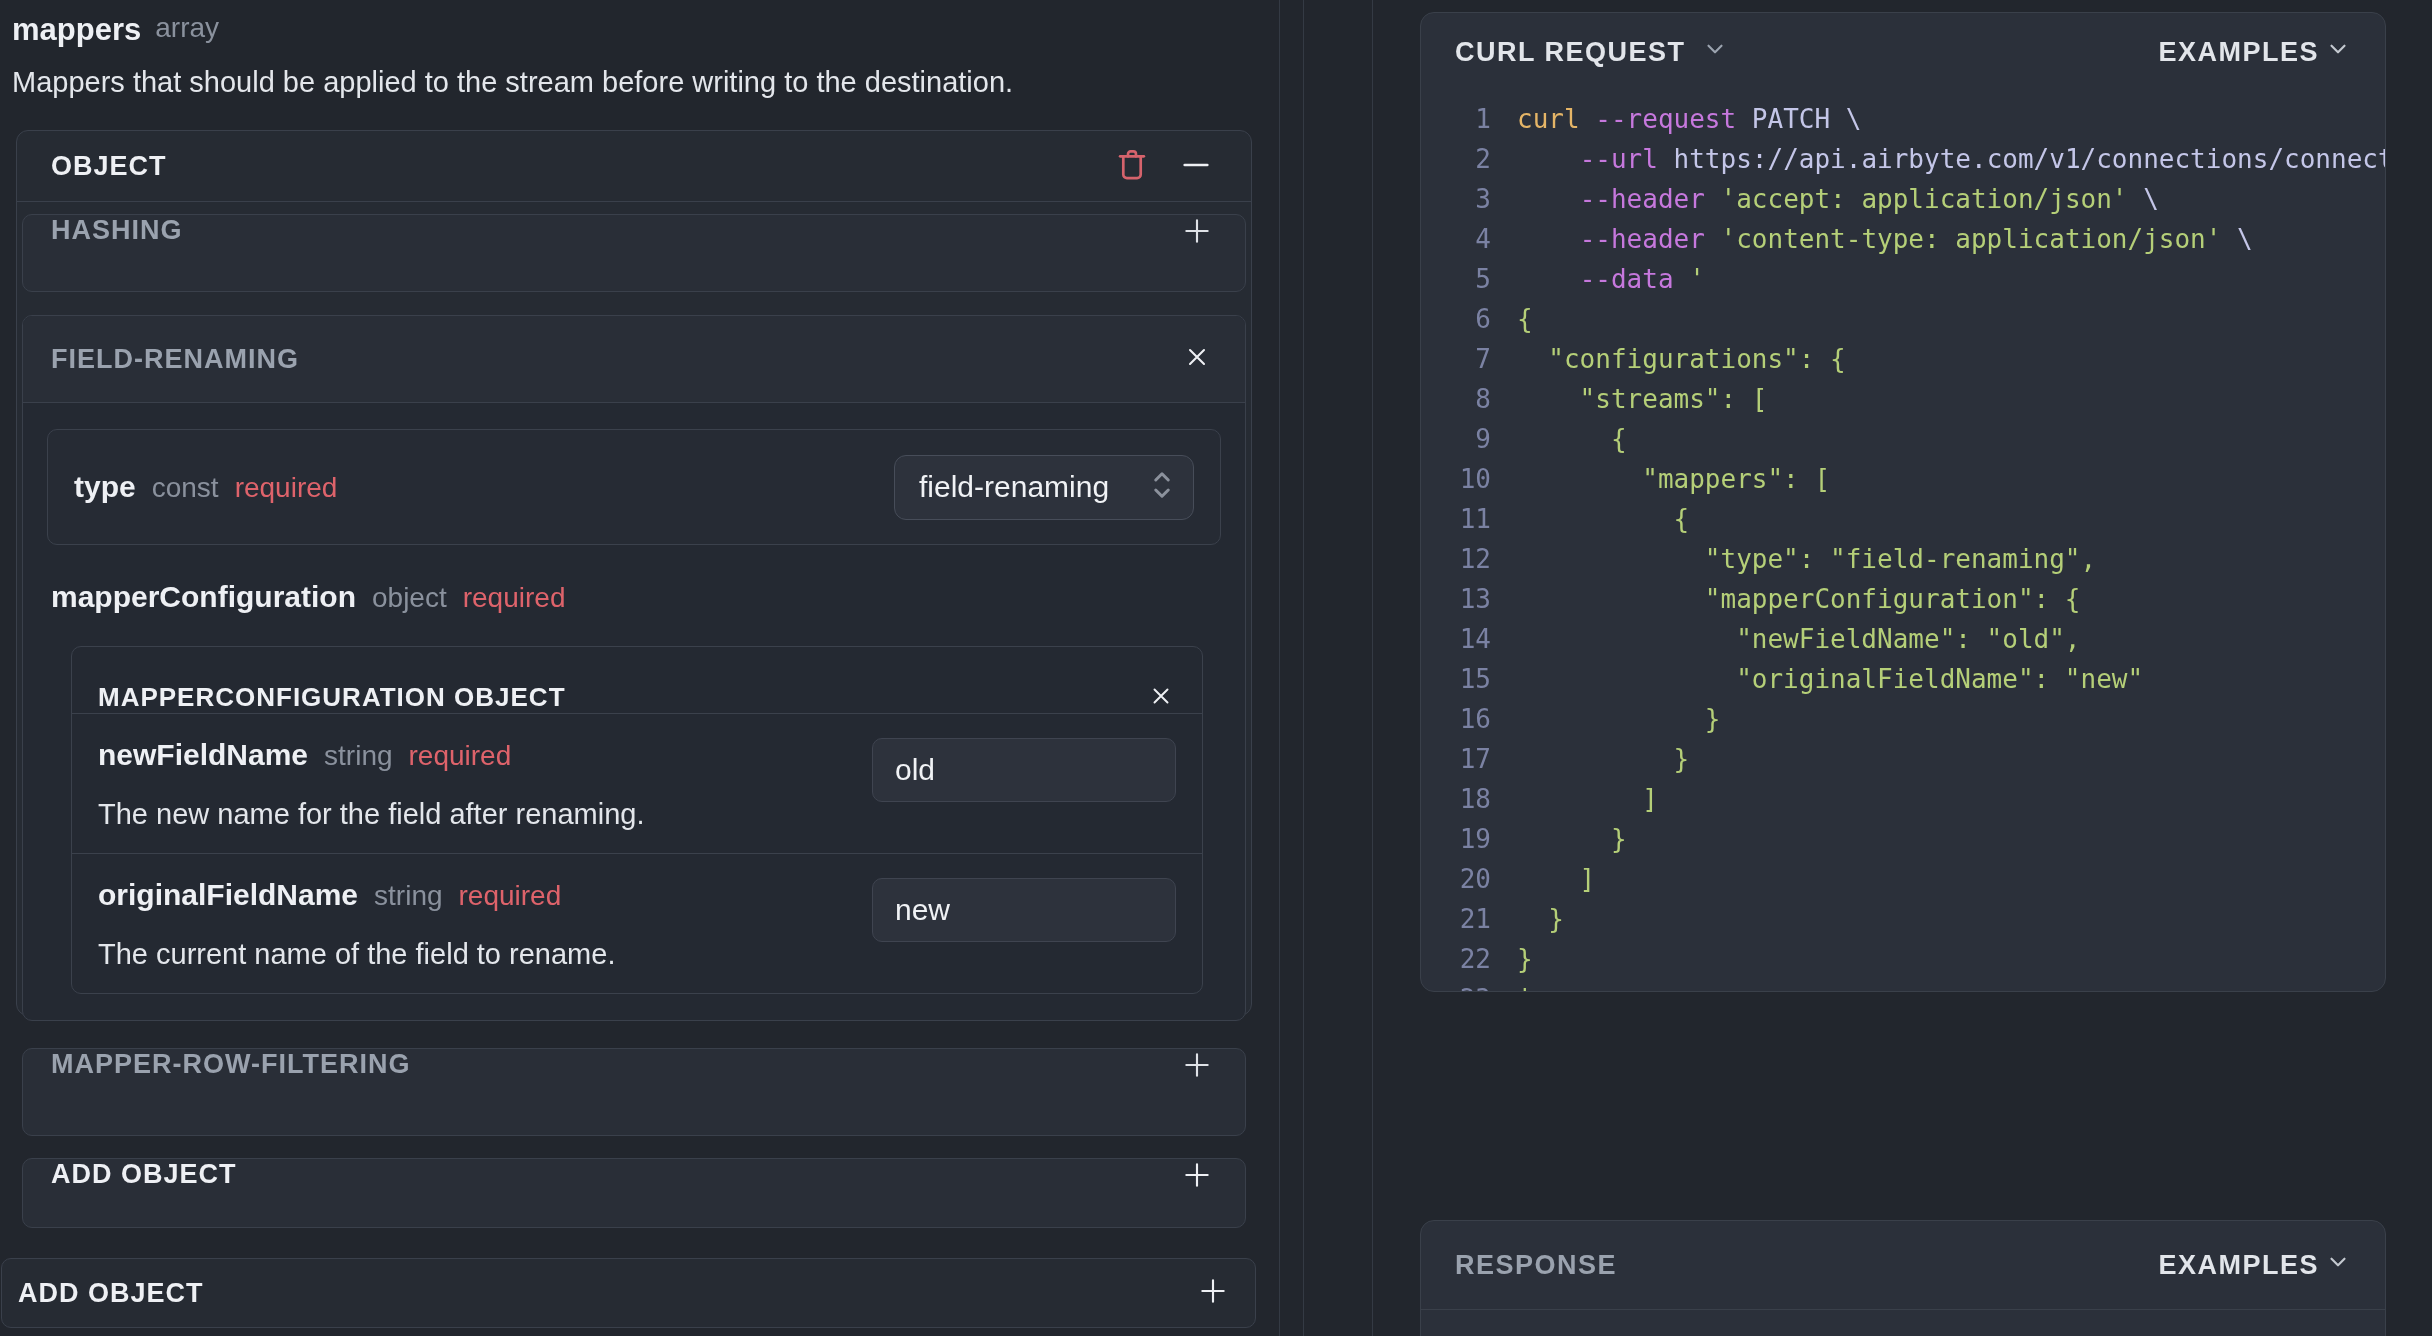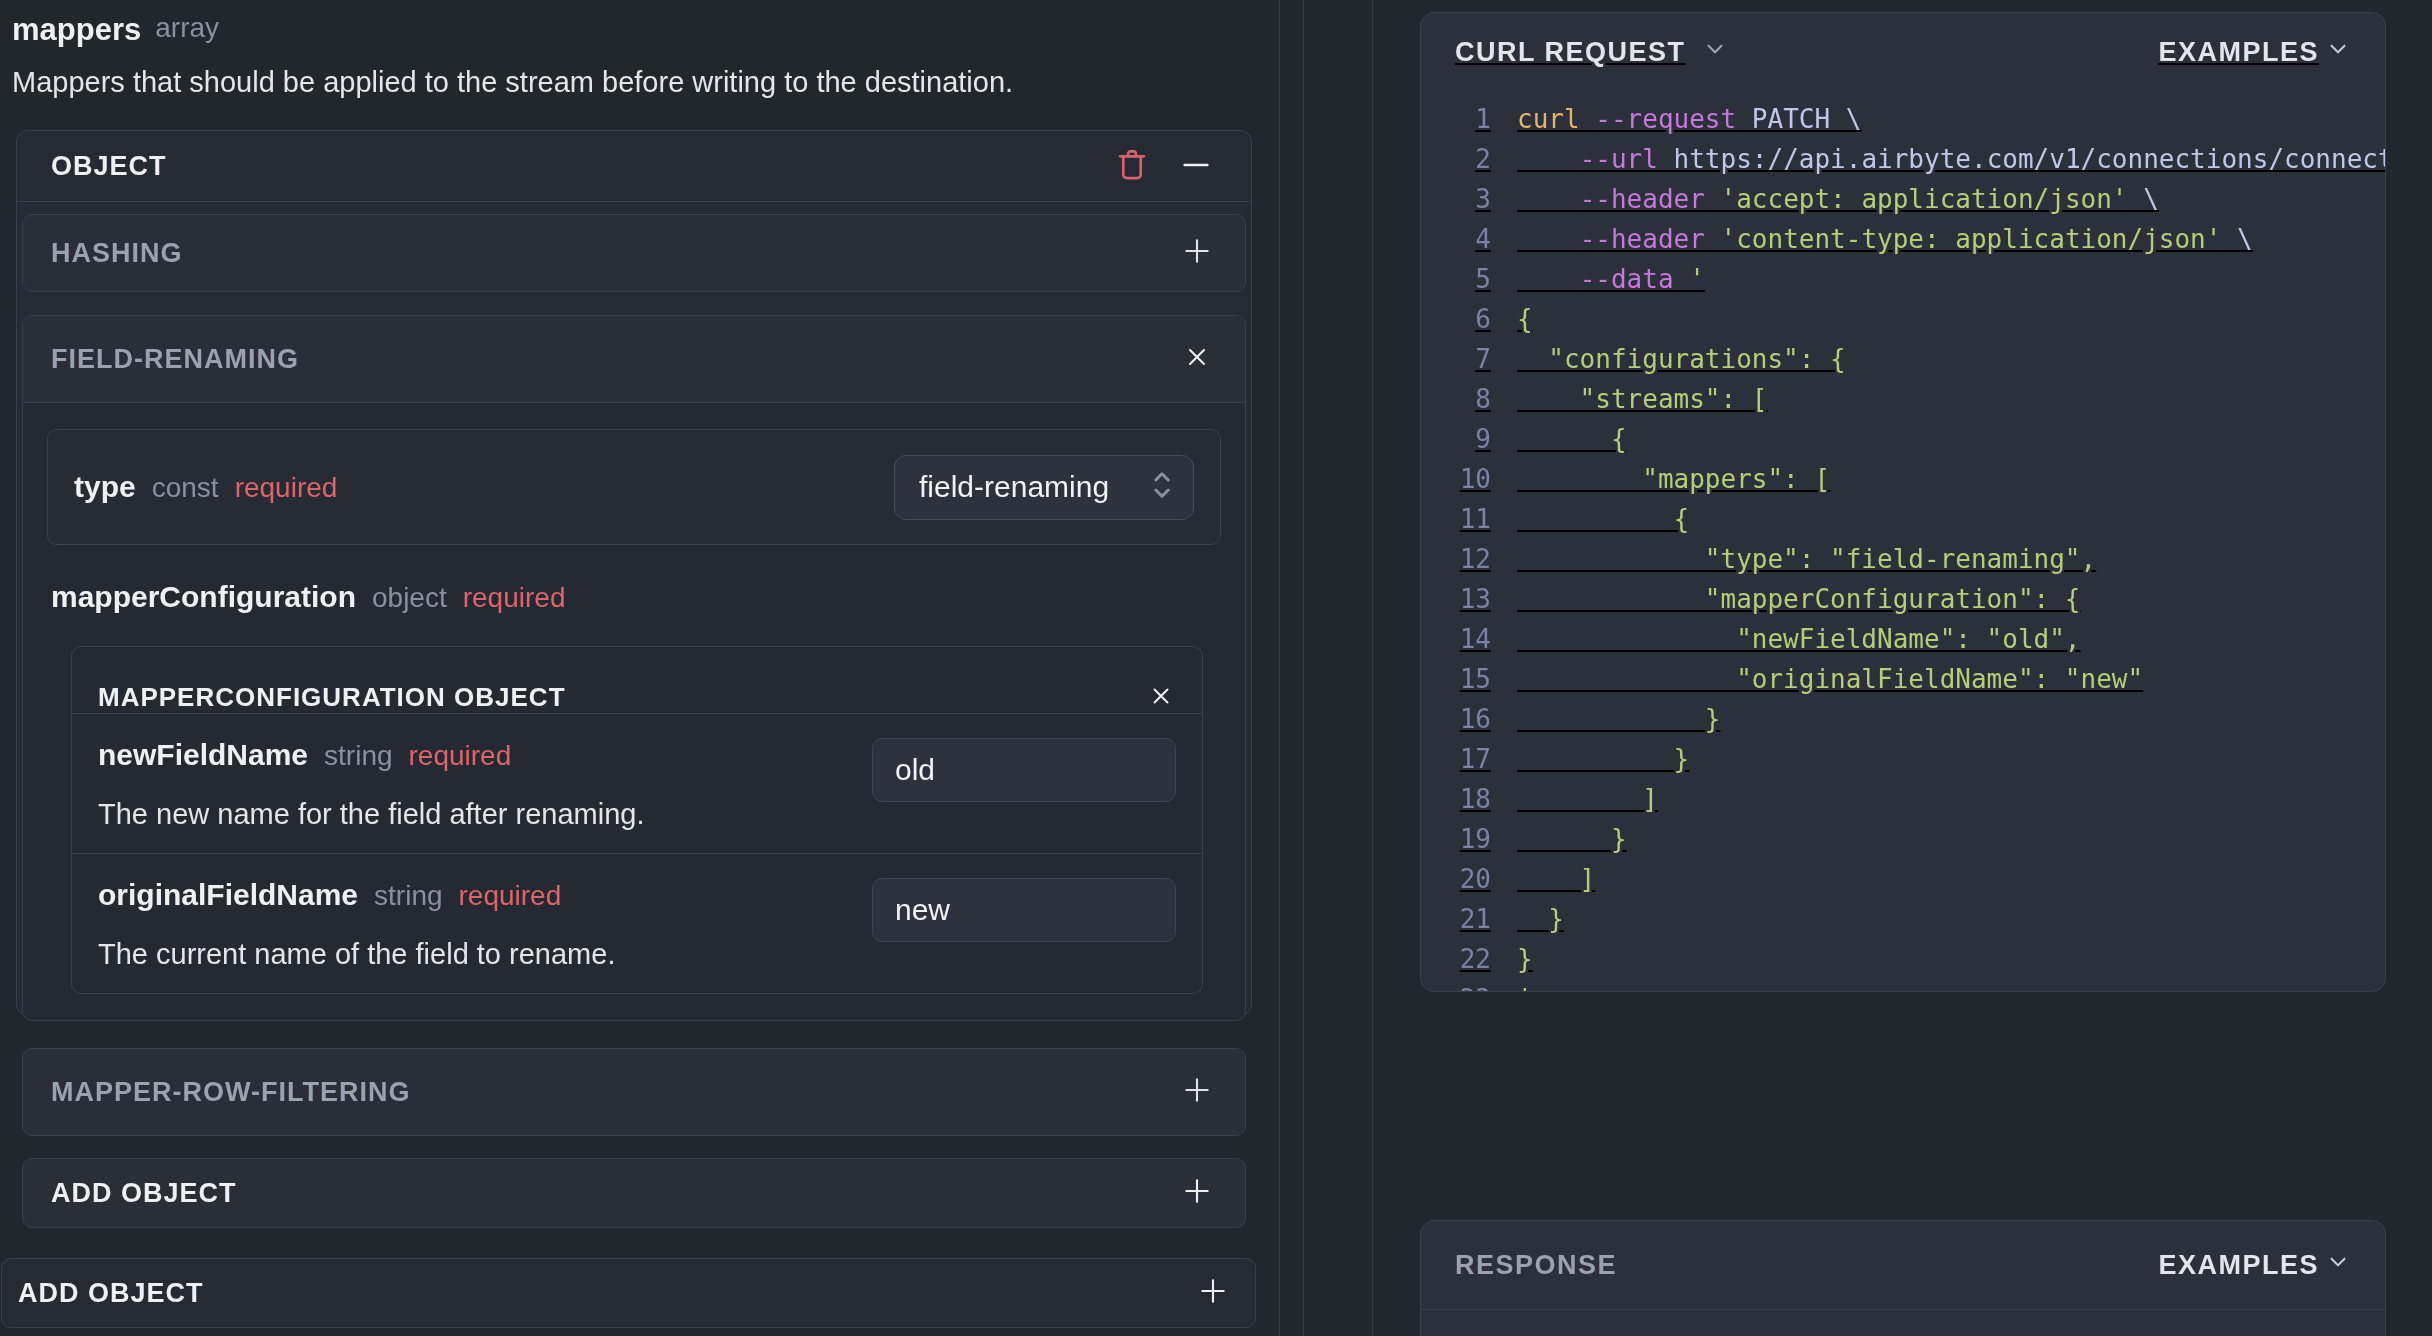--- a/index.html
+++ b/index.html
@@ -25,21 +25,21 @@
     height:70px;display:flex;align-items:center;
     padding:0 38px 0 34px;border-bottom:1px solid #3a404b;
   }
   .object-header .t{font-size:27px;font-weight:700;color:#eef0f4;letter-spacing:1px;}
   .spacer{flex:1;}
   .icon-btn{display:flex;align-items:center;justify-content:center;cursor:pointer;background:none;border:none;padding:0;}
 
   .sections{padding:12px 5px 0 5px;}
   .sec{
     box-sizing:border-box;background:#292e37;border:1px solid #3a404b;border-radius:10px;
-    display:flex;align-items:center;padding:0 32px 0 28px;
+    display:flex;padding:0 32px 0 28px;
   }
   .sec .lbl{font-size:27px;font-weight:700;letter-spacing:1px;color:#9aa2ae;}
   .sec .lbl.bright{color:#eef0f4;}
 
   .sec-fr{
     box-sizing:border-box;background:#242932;border:1px solid #3a404b;border-radius:10px;
     margin-top:23px;overflow:hidden;
   }
   .sec-fr-header{
     height:86px;display:flex;align-items:center;background:#292e37;
@@ -83,21 +83,21 @@
     left:1px;top:1258px;width:1255px;height:70px;box-sizing:border-box;
     background:#262b33;border:1px solid #3a404b;border-radius:10px;
     display:flex;align-items:center;padding:0 26px 0 16px;
   }
   .vline{top:0;width:1px;height:1336px;background:#343a44;}
 
   
   .panel{
     box-sizing:border-box;background:#2b303a;border:1px solid #3a404a;border-radius:14px;overflow:hidden;
   }
-  .curl-panel{left:1420px;top:12px;width:966px;height:980px;text-decoration:underline;}
+  .curl-panel{left:1420px;top:12px;width:966px;height:980px;}
   .panel-head{height:78px;display:flex;align-items:center;padding:0 34px;}
   .panel-head .title{font-size:27px;font-weight:700;color:#e2e5ea;letter-spacing:1.5px;display:flex;align-items:center;gap:16px;}
   .examples{display:flex;align-items:center;gap:6px;font-size:27px;font-weight:700;color:#e2e5ea;letter-spacing:1.5px;cursor:pointer;}
 
   .code{margin-top:8px;font-family:"DejaVu Sans Mono",monospace;font-size:26px;line-height:40px;}
   .code-line{display:flex;white-space:pre;}
   .code-line .gut{width:70px;text-align:right;padding-right:26px;color:#7b82a3;flex:none;user-select:none;}
   .tok-y{color:#e5b567;}
   .tok-p{color:#c678dd;}
   .tok-l{color:#c4c6e8;}

